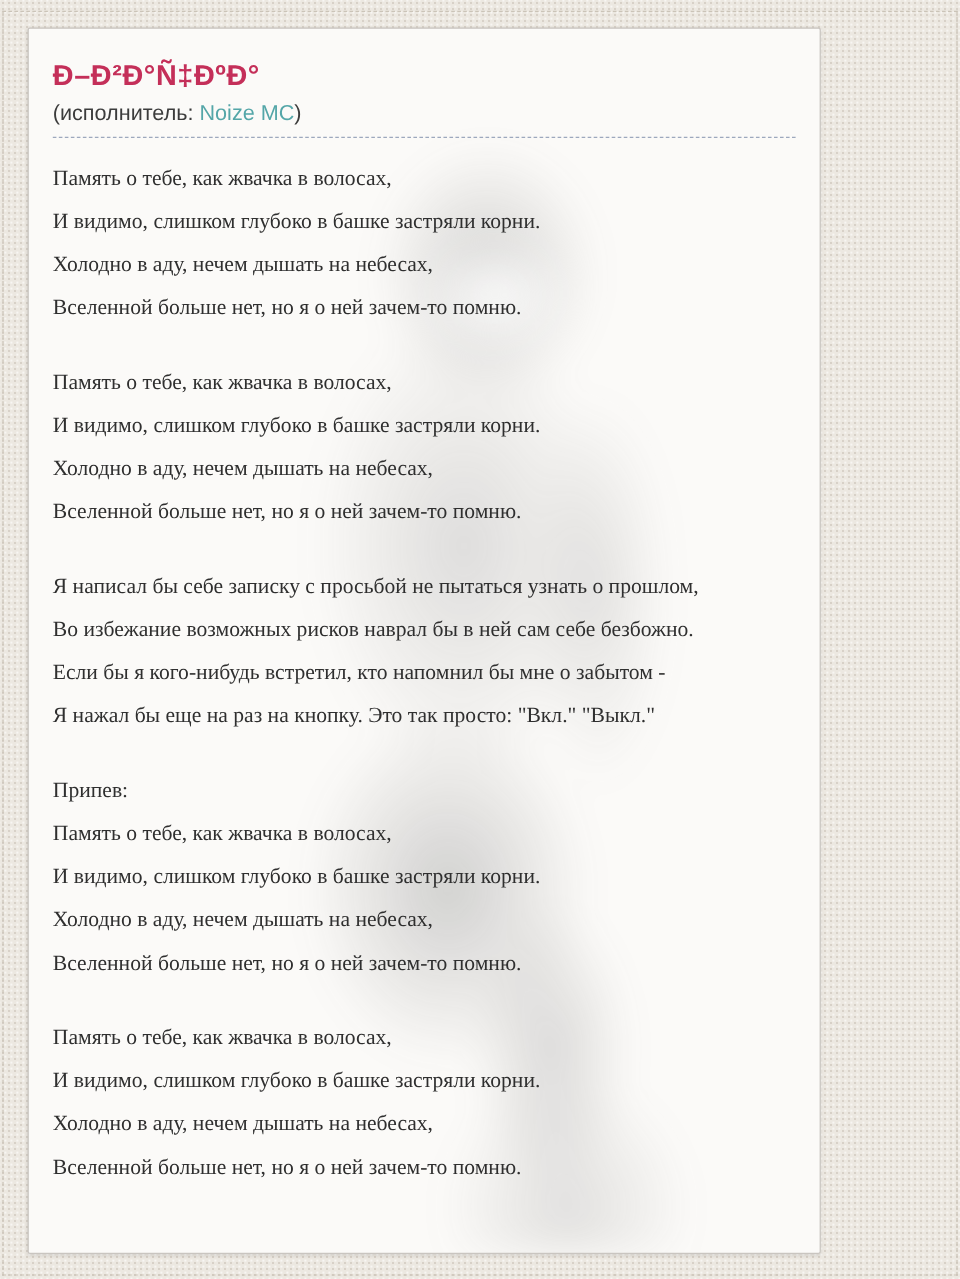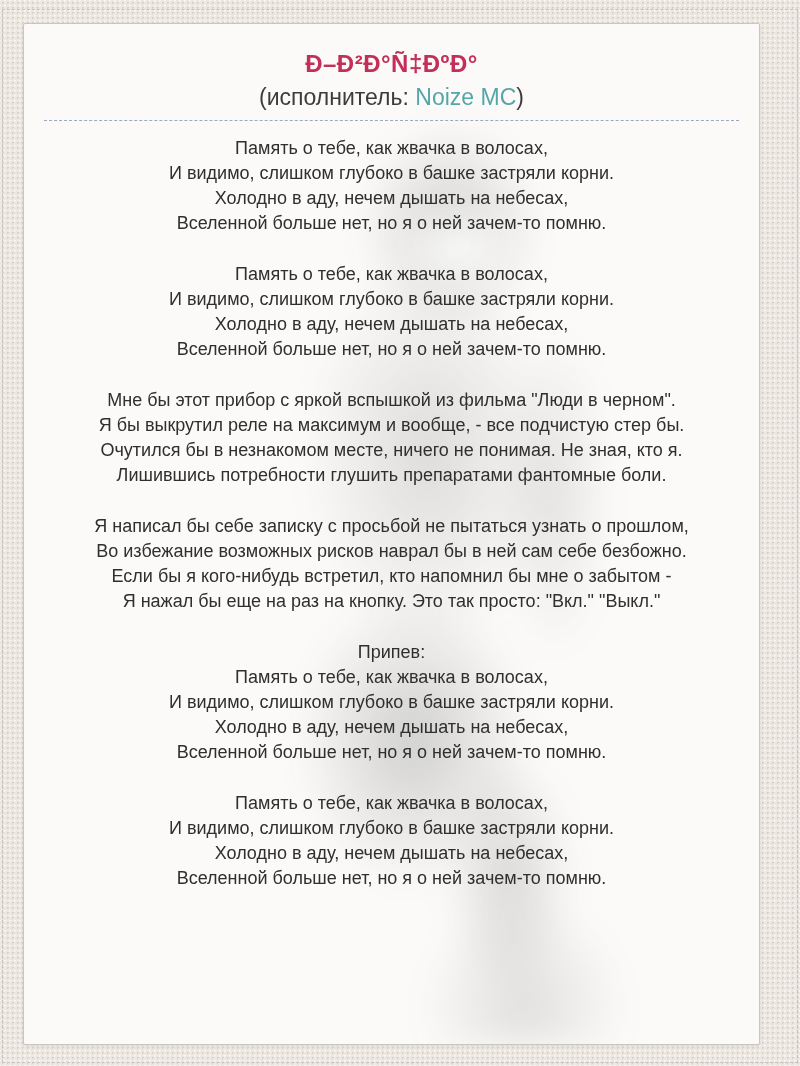--- a/index.html
+++ b/index.html
@@ -26,28 +26,27 @@
   }
   .page-frame{
     position:absolute;
     top:9px;left:2px;right:2px;bottom:3px;
     border:1px dashed #cbc4b8;
     pointer-events:none;
   }
   .card{
     position:absolute;
     left:23px;top:23px;
-    width:737px;height:1022px;
+    width:661px;height:1022px;
     background:var(--card-bg);
     border:1px solid #c9c5c0;
     border-radius:2px;
     box-shadow:0 1px 3px rgba(0,0,0,.10);
     padding:26px 20px 24px 20px;
     overflow:hidden;
-    text-align:center;
   }
   
   .watermark{
     position:absolute;
     top:70px;left:0;right:0;bottom:0;
     pointer-events:none;
     filter:blur(14px);
     background-image:
       radial-gradient(90px 70px at 59% 16%, rgba(255,255,255,.95), rgba(255,255,255,0) 70%),
       radial-gradient(130px 150px at 58% 14%, rgba(70,70,70,.22), rgba(70,70,70,0) 72%),
@@ -59,35 +58,36 @@
   }
   .content{position:relative;z-index:2;}
   h1.song-title{
     margin:0 0 6px 0;
     font-size:24px;
     font-weight:bold;
     color:var(--title-color);
     letter-spacing:.5px;
   }
   .subtitle{
-    font-size:23px;
+    font-size:18px;
     color:var(--muted-color);
     padding-bottom:9px;
     border-bottom:1px dashed #9da8bd;
   }
   .subtitle a{
     color:var(--link-color);
     text-decoration:none;
     cursor:pointer;
   }
   .lyrics{
     padding-top:15px;
     font-size:18px;
-    line-height:25px;
+    line-height:36px;
     color:var(--text-color);
+    font-family:Liberation Serif, serif;
   }
   .verse{
     margin:0 0 26px 0;
     white-space:pre-line;
   }
   .verse:last-child{margin-bottom:0;}
 </style>
 </head>
 <body>
 
@@ -102,24 +102,20 @@
     </div>
     <div class="lyrics">
         <p class="verse">Память о тебе, как жвачка в волосах,
 И видимо, слишком глубоко в башке застряли корни.
 Холодно в аду, нечем дышать на небесах,
 Вселенной больше нет, но я о ней зачем-то помню.</p>
         <p class="verse">Память о тебе, как жвачка в волосах,
 И видимо, слишком глубоко в башке застряли корни.
 Холодно в аду, нечем дышать на небесах,
 Вселенной больше нет, но я о ней зачем-то помню.</p>
-        <p class="verse">Мне бы этот прибор с яркой вспышкой из фильма "Люди в черном".
-Я бы выкрутил реле на максимум и вообще, - все подчистую стер бы.
-Очутился бы в незнакомом месте, ничего не понимая. Не зная, кто я.
-Лишившись потребности глушить препаратами фантомные боли.</p>
         <p class="verse">Я написал бы себе записку с просьбой не пытаться узнать о прошлом,
 Во избежание возможных рисков наврал бы в ней сам себе безбожно.
 Если бы я кого-нибудь встретил, кто напомнил бы мне о забытом -
 Я нажал бы еще на раз на кнопку. Это так просто: "Вкл." "Выкл."</p>
         <p class="verse">Припев:
 Память о тебе, как жвачка в волосах,
 И видимо, слишком глубоко в башке застряли корни.
 Холодно в аду, нечем дышать на небесах,
 Вселенной больше нет, но я о ней зачем-то помню.</p>
         <p class="verse">Память о тебе, как жвачка в волосах,

